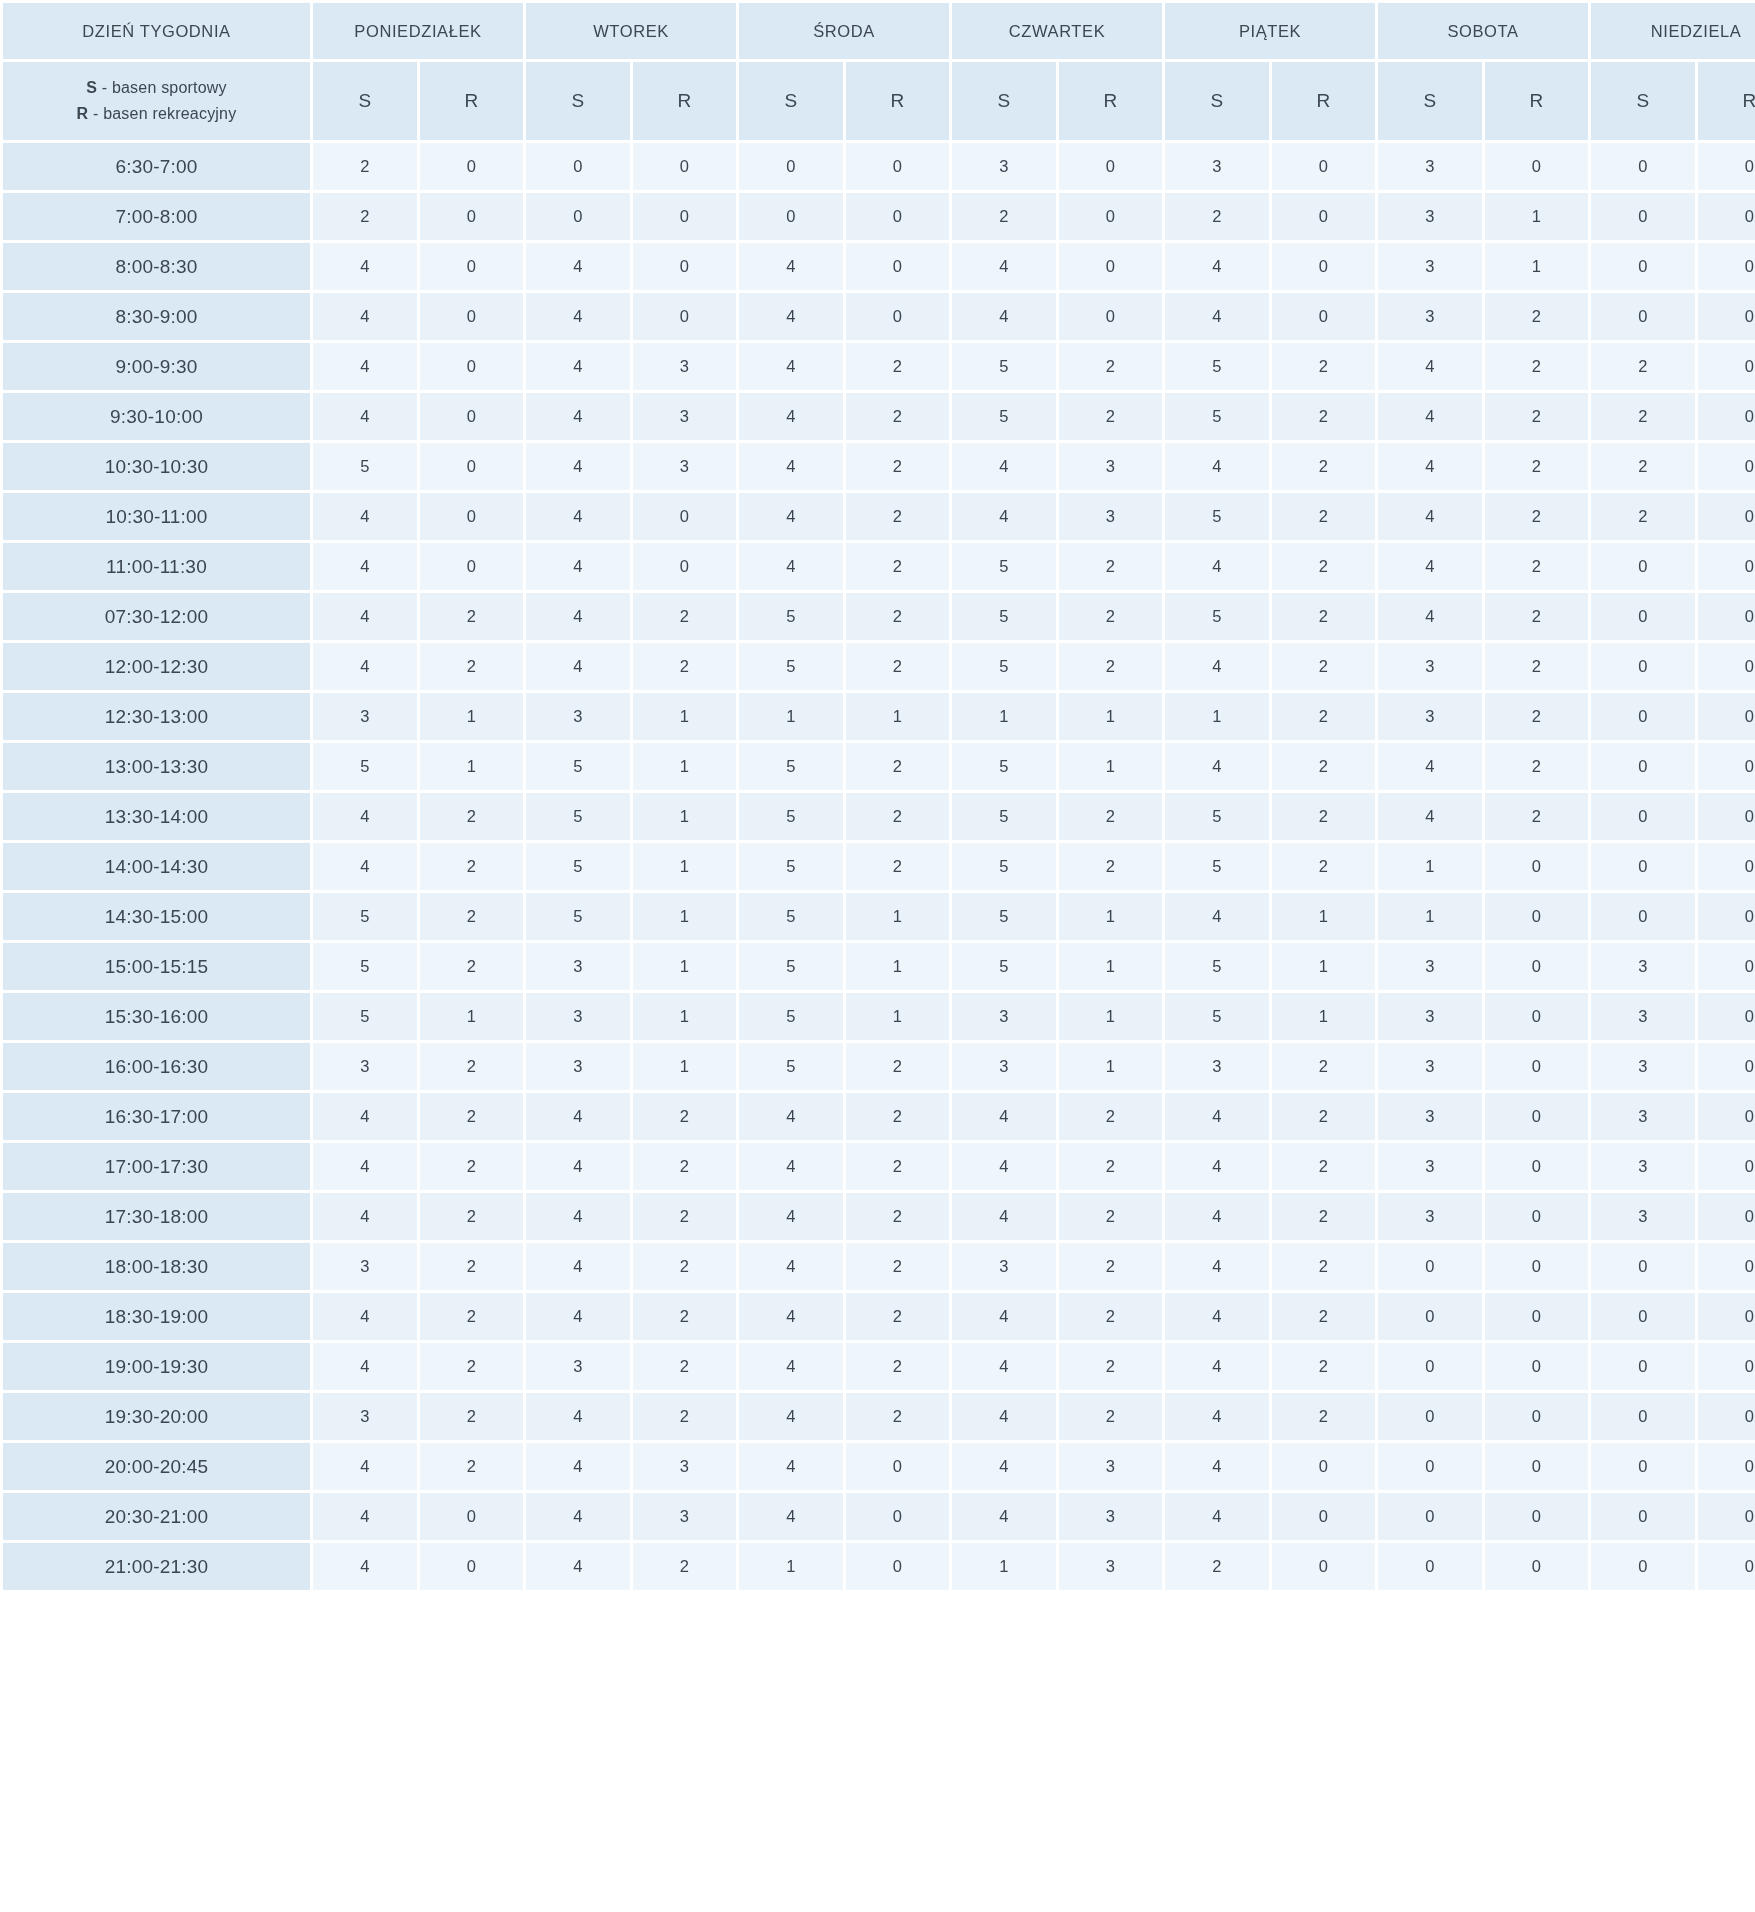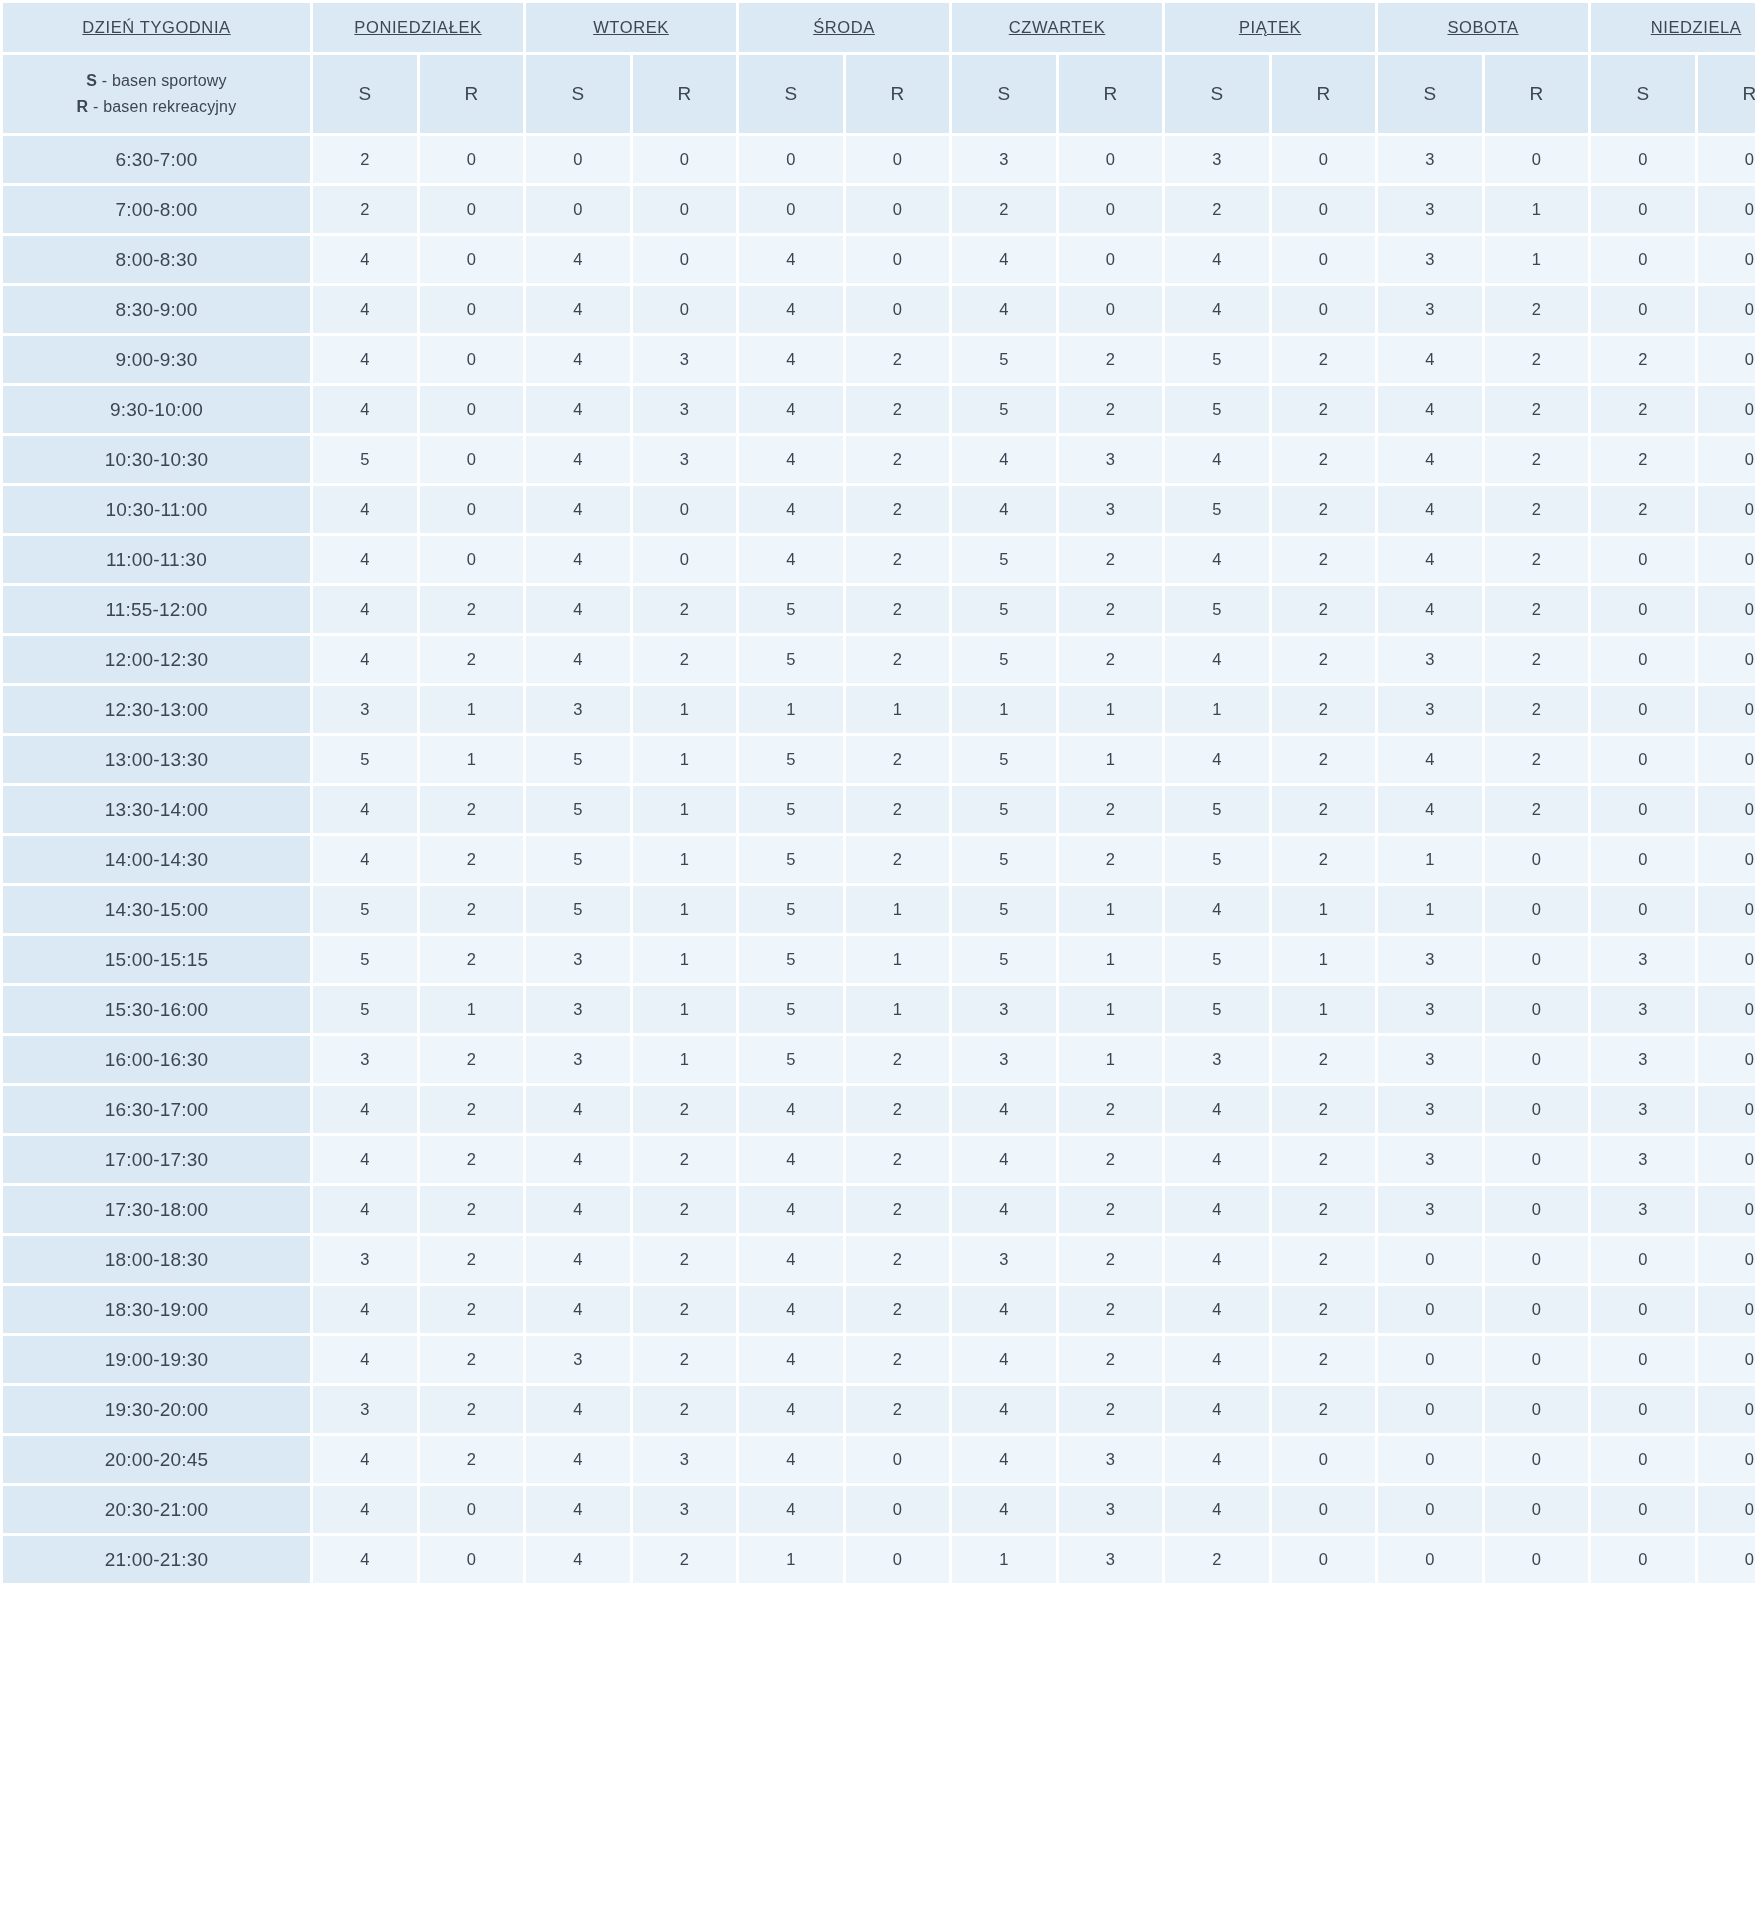--- a/index.html
+++ b/index.html
@@ -27,25 +27,24 @@
     padding: 0;
     margin: 0;
     text-align: center;
     vertical-align: middle;
     color: #3c4651;
     font-weight: normal;
   }
   
   tr.day-row th {
     background: #dbe9f5;
-    height: 49px;
+    height: 56px;
     font-size: 16.5px;
     letter-spacing: 0.6px;
     color: #3d4750;
-    text-decoration: underline;
   }
   tr.day-row th.time-head {
     background: #dbe9f5;
     font-size: 16.5px;
     letter-spacing: 0.6px;
   }
   
   tr.sr-row th {
     background: #dbe9f5;
     height: 78px;
@@ -288,21 +287,21 @@
         <td class="val">5</td>
         <td class="val">2</td>
         <td class="val">4</td>
         <td class="val">2</td>
         <td class="val">4</td>
         <td class="val">2</td>
         <td class="val">0</td>
         <td class="val">0</td>
       </tr>
       <tr class="r-odd">
-        <td class="time-cell">11:55-12:00</td>
+        <td class="time-cell">07:30-12:00</td>
         <td class="val">4</td>
         <td class="val">2</td>
         <td class="val">4</td>
         <td class="val">2</td>
         <td class="val">5</td>
         <td class="val">2</td>
         <td class="val">5</td>
         <td class="val">2</td>
         <td class="val">5</td>
         <td class="val">2</td>

